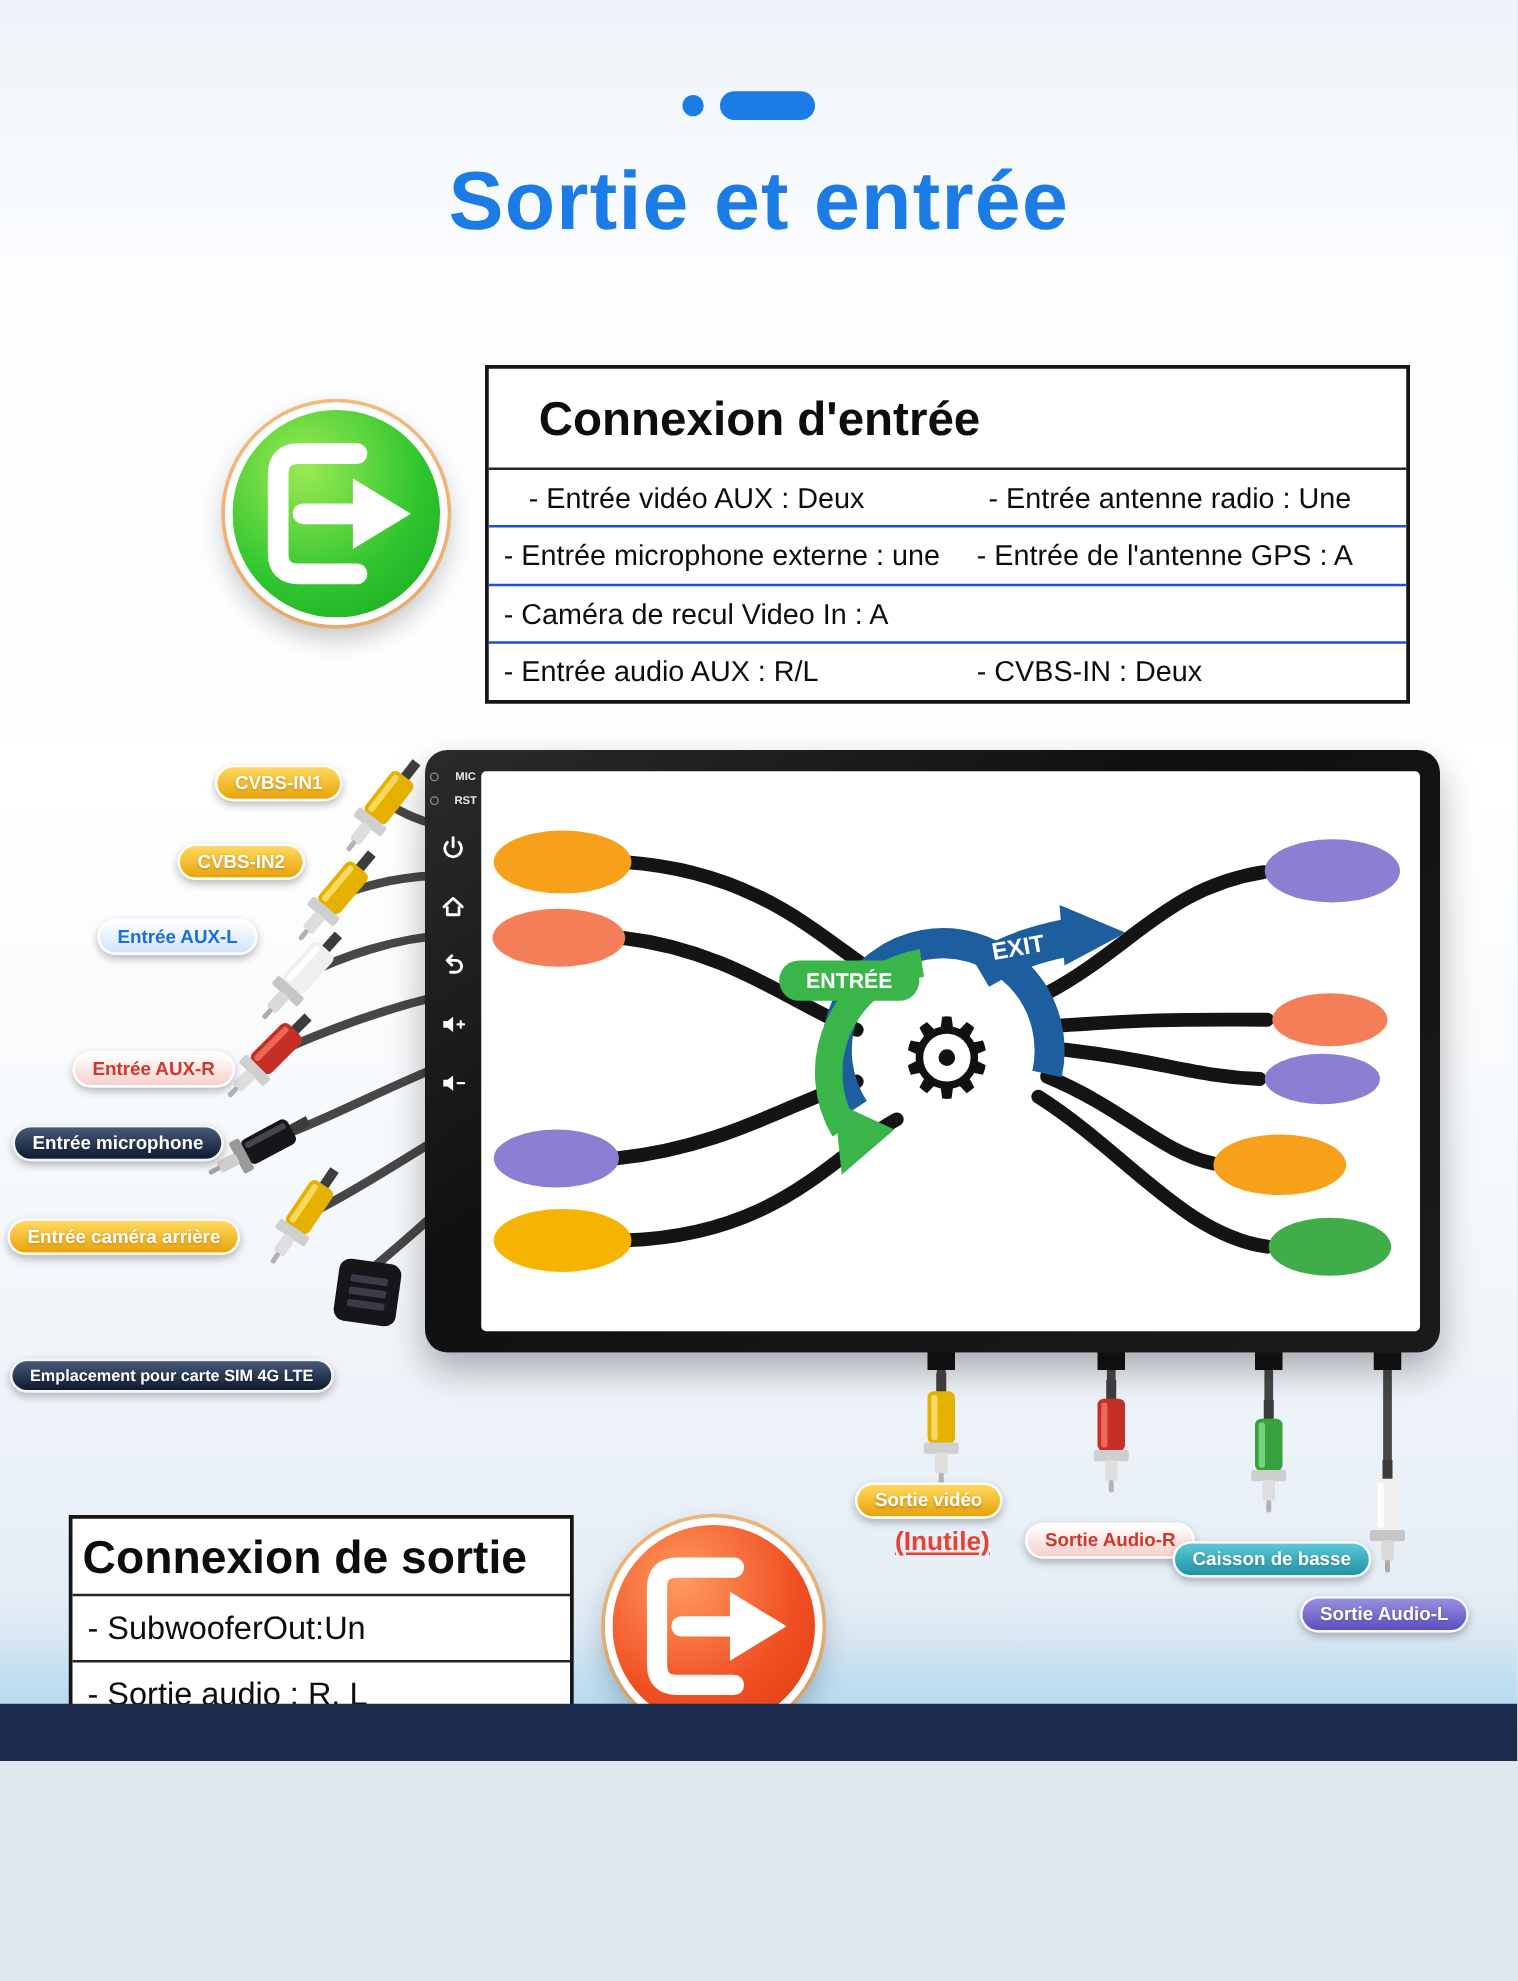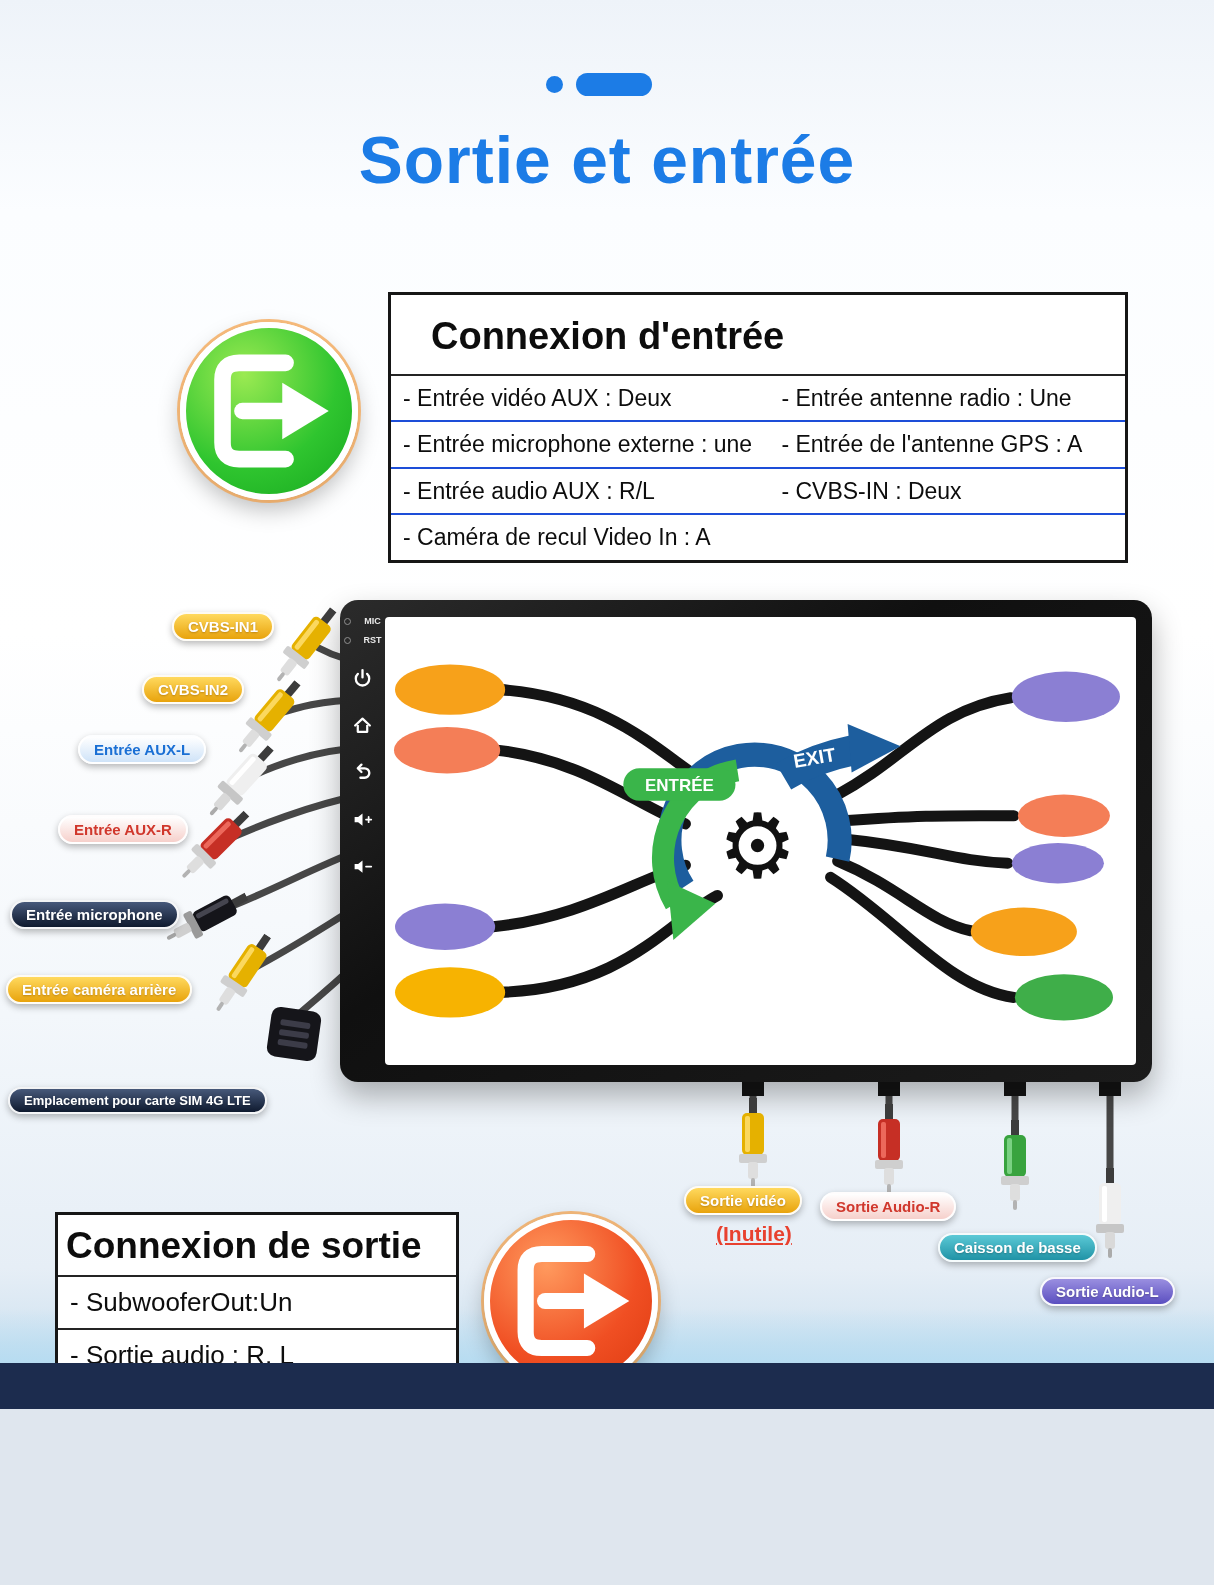--- a/index.html
+++ b/index.html
@@ -21,21 +21,21 @@
     background:radial-gradient(circle at 35% 28%,#9bea52,#2fc52f 58%,#17a81f);}
   .io-orange{left:484px;top:1214px;width:162px;height:162px;
     background:radial-gradient(circle at 35% 28%,#ff9a5e,#f04f23 58%,#dd3a10);}
 
   
   .panel{position:absolute;background:#fff;border:3px solid #161616;z-index:5;color:#0d0d0d;}
   .input-panel{left:388px;top:292px;width:734px;}
   .panel-title{font-weight:bold;border-bottom:2px solid #242424;}
   .input-panel .panel-title{font-size:38px;padding:20px 10px 16px 40px;}
   .prow{display:flex;border-top:2px solid #1d4ed8;padding:9px 8px 9px 12px;font-size:23px;line-height:1.15;}
-  .prow:nth-of-type(2){border-top:none;}
+  .prow:nth-of-type(2){border-top:none;margin-left:20px;}
   .lcol{width:53%;}
   .rcol{width:47%;}
   .output-panel{left:55px;top:1212px;width:398px;}
   .output-panel .panel-title{font-size:37px;padding:10px 6px 8px 8px;}
   .orow{border-top:2px solid #242424;padding:10px 8px 10px 12px;font-size:26px;}
   .orow:nth-of-type(2){border-top:none;}
 
   
   .device{position:absolute;left:340px;top:600px;width:812px;height:482px;z-index:3;
     background:linear-gradient(145deg,#2b2b2b,#101010 40%,#1b1b1b);border-radius:18px;
@@ -58,21 +58,21 @@
   .cables path{stroke:#474747;stroke-width:7;fill:none;stroke-linecap:round;}
   .rca{position:absolute;width:36px;height:92px;z-index:4;}
   .sim-slot{position:absolute;left:262px;top:1002px;z-index:4;}
 
   
   .pill{position:absolute;z-index:6;border-radius:15px;padding:4px 14px;font-size:15px;font-weight:bold;
     color:#fff;white-space:nowrap;border:2px solid rgba(255,255,255,.95);
     box-shadow:0 3px 7px rgba(0,0,0,.28);text-shadow:0 1px 2px rgba(0,0,0,.25);}
   .pill-yellow{background:linear-gradient(180deg,#ffd95e,#e8a30c);text-shadow:0 1px 2px rgba(150,95,0,.55);}
   .pill-blue{background:linear-gradient(180deg,#ffffff,#cfe3f8);color:#1a6fd4;text-shadow:none;}
-  .pill-red{background:linear-gradient(180deg,#ffffff,#f6d0cb);color:#d0372c;text-shadow:none;}
+  .pill-red{background:linear-gradient(180deg,#ffffff,#f6d0cb);color:#d0372c;text-shadow:none;margin-top:26px;}
   .pill-navy{background:linear-gradient(180deg,#47597a,#0f1a2f);}
   .pill-teal{background:linear-gradient(180deg,#5bc9d6,#2093a6);}
   .pill-purple{background:linear-gradient(180deg,#9a8fe0,#5b4fc0);}
   .pill-sm{font-size:13px;}
   .note{position:absolute;z-index:6;color:#e8412f;font-size:21px;font-weight:bold;}
 
   
   .bottom-glow{position:absolute;left:0;right:0;bottom:46px;height:55px;
     background:linear-gradient(180deg,rgba(190,222,240,0),#b7dcf1);z-index:4;}
   .bottom-bar{position:absolute;left:0;right:0;bottom:0;height:46px;background:#1c2c4e;z-index:5;}
@@ -98,26 +98,26 @@
     <div class="panel-title">Connexion d'entrée</div>
     <div class="prow">
       <span class="lcol">- Entrée vidéo AUX : Deux</span>
       <span class="rcol">- Entrée antenne radio : Une</span>
     </div>
     <div class="prow">
       <span class="lcol">- Entrée microphone externe : une</span>
       <span class="rcol">- Entrée de l'antenne GPS : A</span>
     </div>
     <div class="prow">
+      <span class="lcol">- Caméra de recul Video In : A</span>
+      <span class="rcol"></span>
+    </div>
+    <div class="prow">
       <span class="lcol">- Entrée audio AUX : R/L</span>
       <span class="rcol">- CVBS-IN : Deux</span>
-    </div>
-    <div class="prow">
-      <span class="lcol">- Caméra de recul Video In : A</span>
-      <span class="rcol"></span>
     </div>
   </div>
 
   <svg class="cables" viewBox="0 0 1214 1585">
     <path d="M360 662 C 336 658, 320 650, 306 640"></path>
     <path d="M360 700 C 322 700, 296 708, 277 714"></path>
     <path d="M360 748 C 316 750, 272 766, 246 779"></path>
     <path d="M360 795 C 312 805, 256 826, 220 843"></path>
     <path d="M360 850 C 312 868, 258 898, 214 913"></path>
     <path d="M360 905 C 322 928, 286 952, 250 970"></path>

